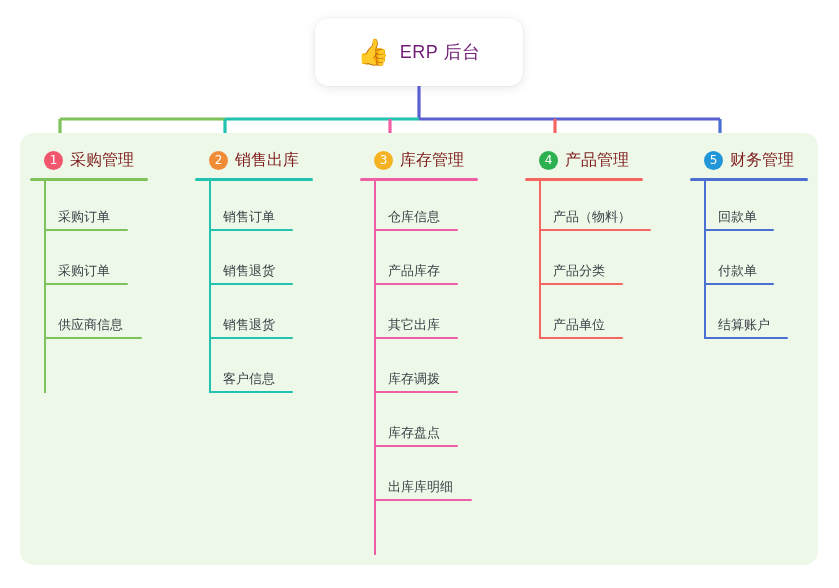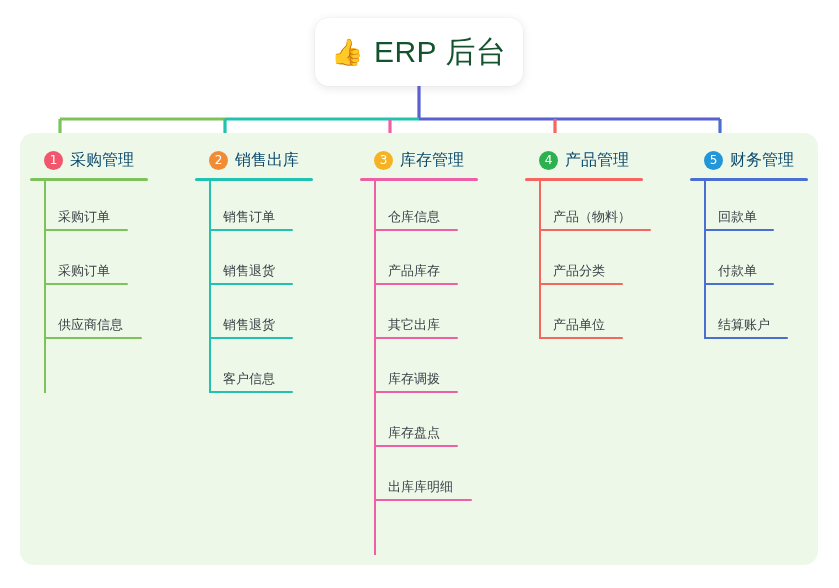--- a/index.html
+++ b/index.html
@@ -12,40 +12,40 @@
 
   
   .root-card{
     position:absolute;left:315px;top:18px;width:208px;height:68px;
     background:#ffffff;border-radius:14px;
     box-shadow:0 2px 10px rgba(60,60,90,.13), 0 0 0 1px rgba(0,0,0,.02);
     display:flex;align-items:center;justify-content:center;gap:10px;
     box-sizing:border-box;
   }
   .root-emoji{font-size:26px;line-height:1;}
-  .root-title{font-size:30px;color:#14532d;letter-spacing:.5px;white-space:nowrap;}
+  .root-title{font-size:18px;color:#701a75;letter-spacing:.5px;white-space:nowrap;}
 
   
   .panel{
     position:absolute;left:20px;top:133px;width:798px;height:432px;
     background:#eef8e9;border-radius:14px;
   }
 
   
   .col{position:absolute;top:0;}
   .col-head{
     display:flex;align-items:center;gap:7px;
     height:24px;padding-left:14px;
   }
   .badge{
     width:19px;height:19px;border-radius:50%;
     color:#fff;font-size:12px;line-height:19px;text-align:center;
     flex:0 0 auto;font-family:"DejaVu Sans",sans-serif;
   }
-  .col-title{font-size:16px;color:#0c4a6e;white-space:nowrap;}
+  .col-title{font-size:16px;color:#7f1d1d;white-space:nowrap;}
   .head-rule{height:3px;border-radius:2px;margin-top:6px;}
 
   .items{position:relative;margin-top:0;}
   .spine{position:absolute;left:14px;top:0;width:2px;}
   .item{
     position:relative;height:54px;
   }
   .item-label{
     position:absolute;left:28px;bottom:9px;
     font-size:13px;color:#3a3f45;white-space:nowrap;

